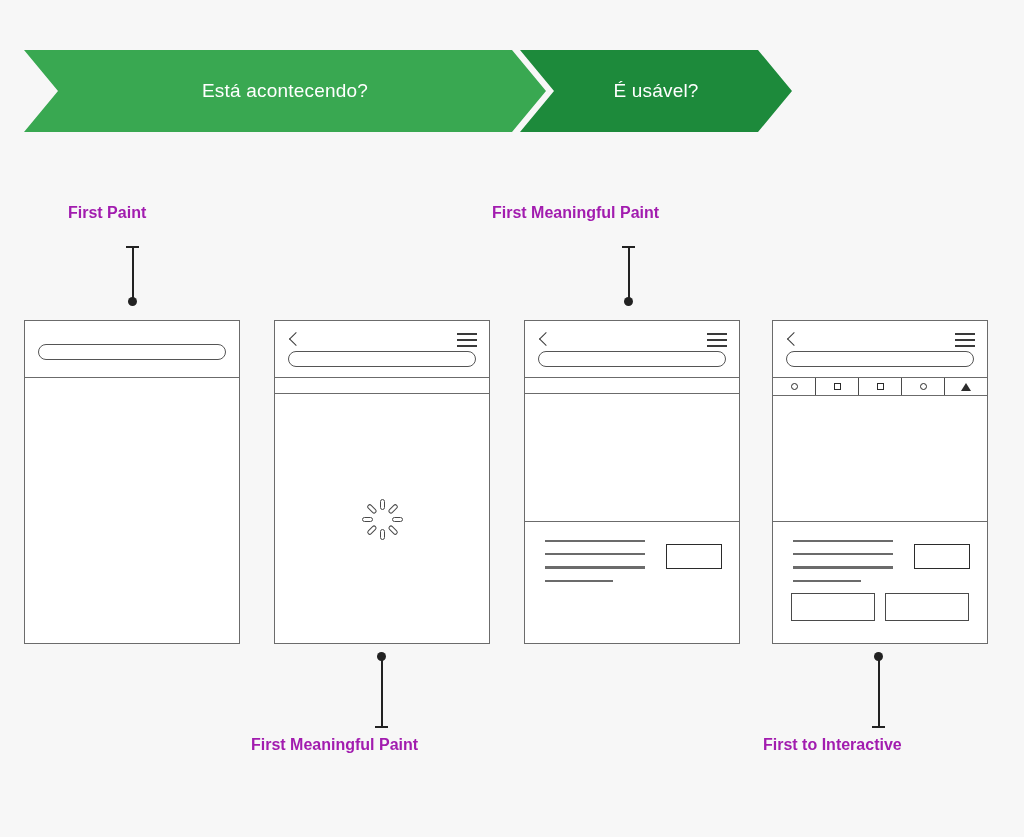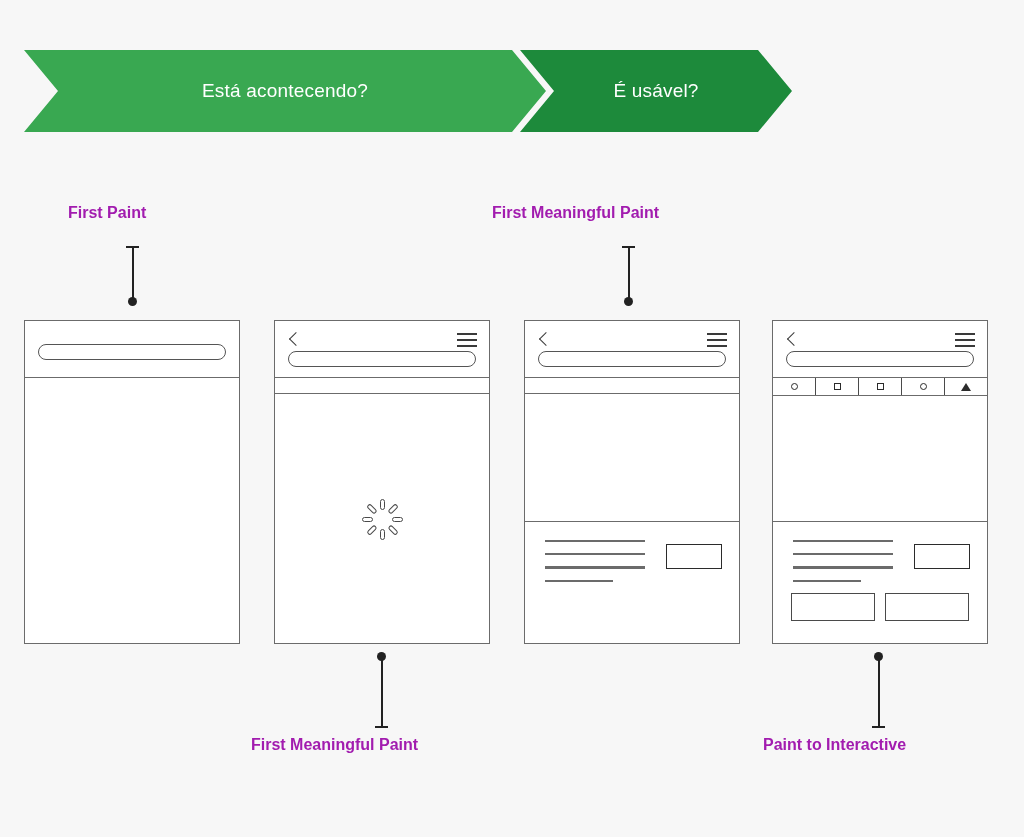--- a/index.html
+++ b/index.html
@@ -393,13 +393,13 @@
 </div>
 
 <div class="callout" style="left:251px; top:736px;">First Meaningful Paint</div>
 
 <div class="leader up" style="left:872px; top:656px; width:13px; height:72px;">
   <span class="dot"></span>
   <span class="stem"></span>
   <span class="cap"></span>
 </div>
 
-<div class="callout" style="left:763px; top:736px;">Paint to Interactive</div>
+<div class="callout" style="left:763px; top:736px;">First to Interactive</div>
 
 </body></html>

